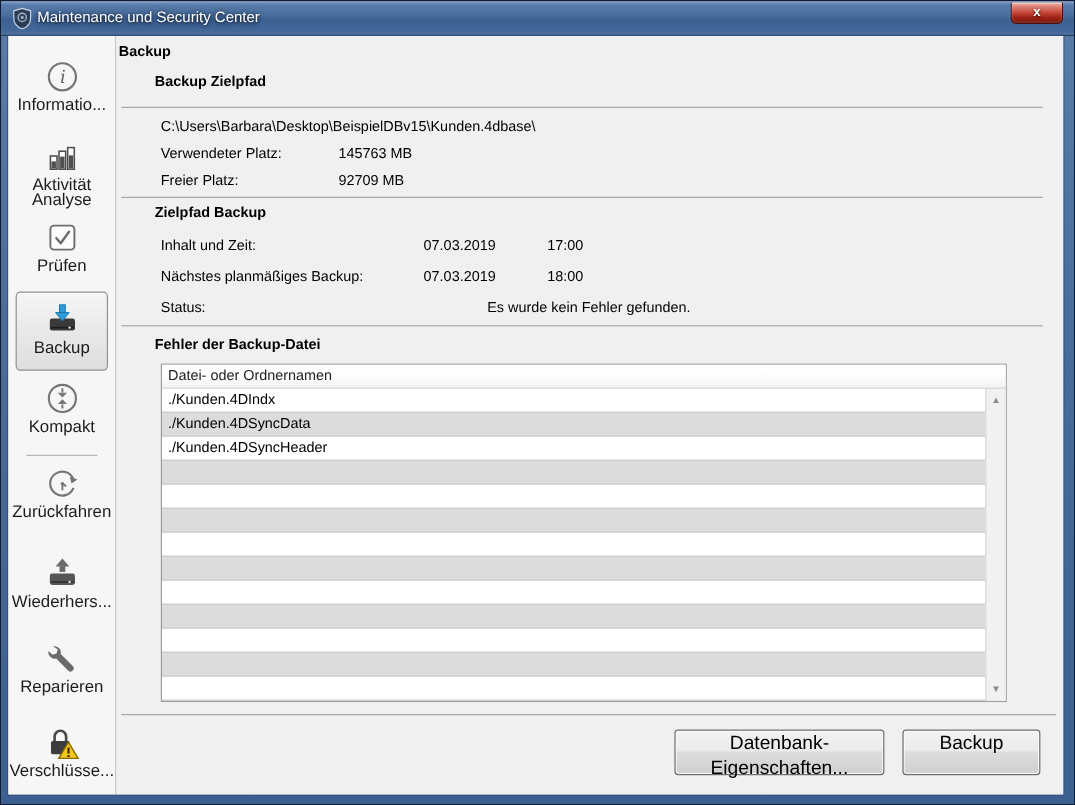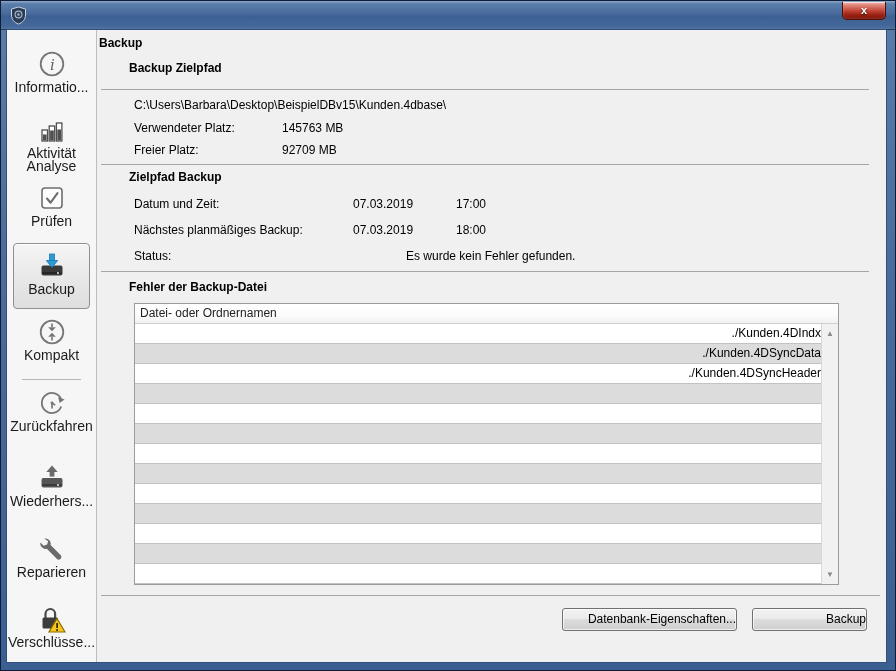--- a/index.html
+++ b/index.html
@@ -63,54 +63,55 @@
   
   .ftable {
     position:absolute; left:37px; top:273px; width:705px; height:282px;
     background:#ffffff; border:1px solid #9b9b9b;
   }
   .thead {
     height:20px; line-height:19px; padding-left:5px;
     background:linear-gradient(180deg,#ffffff 0%, #fbfbfb 60%, #f1f1f1 100%);
     border-bottom:1px solid #cfcfcf; color:#222;
   }
-  .tbody { position:absolute; top:20px; left:0; right:17px; bottom:0;text-align:right; }
+  .tbody { position:absolute; top:20px; left:0; right:17px; bottom:0; }
   .trow {
     height:20px; line-height:19px; padding-left:5px;
     background:#ffffff; border-bottom:1px solid #c2c2c2; overflow:hidden;
   }
   .trow:nth-child(even) { background:#dcdcdc; }
   .vscroll {
     position:absolute; top:20px; right:0; bottom:0; width:17px;
     background:#f1f1f1; border-left:1px solid #d8d8d8;
   }
   .varrow { position:absolute; left:0; width:16px; text-align:center; font-size:8px; color:#8a8a8a; cursor:pointer; }
   .varrow.up { top:5px; } .varrow.down { bottom:5px; }
 
   
   .win-btn {
-    position:absolute; height:23px;
+    position:absolute; height:38px;
     background:linear-gradient(180deg,#f2f2f2 0%, #ebebeb 45%, #dddddd 50%, #cfcfcf 100%);
     border:1px solid #707070; border-radius:3px;
-    font-size:12px; color:#000; text-align:right; line-height:21px;
+    font-size:16px; color:#000; text-align:center; line-height:21px;
     box-shadow:inset 0 0 0 1px rgba(255,255,255,.7); cursor:pointer;
     font-family:"Liberation Sans", sans-serif;
   }
 </style>
 </head>
 <body>
 
 <div class="window">
 
   <div class="titlebar">
     <svg class="shield" width="17" height="19" viewBox="0 0 17 19">
       <path d="M8.5 1 L15.5 3 V9 C15.5 13.5 12.5 16.8 8.5 18 C4.5 16.8 1.5 13.5 1.5 9 V3 Z" fill="#2c3c55" stroke="#c7d3e2" stroke-width="1"></path>
       <circle cx="8.5" cy="8.5" r="3.4" fill="none" stroke="#9fb2c8" stroke-width="1.2"></circle>
       <circle cx="8.5" cy="8.5" r="1.3" fill="#9fb2c8"></circle>
     </svg>
+    <span class="title-text">Maintenance und Security Center</span>
     <div class="close-btn">
       <span>x</span>
     </div>
   </div>
 
   <div class="inner">
 
     <div class="sidebar">
 
       <div class="sb-item" style="top:20px">
@@ -215,21 +216,21 @@
       <span class="t b" style="top:31px; left:32px">Backup Zielpfad</span>
       <div class="sep" style="top:59px"></div>
       <span class="t" style="top:68px; left:37px">C:\Users\Barbara\Desktop\BeispielDBv15\Kunden.4dbase\</span>
       <span class="t" style="top:91px; left:37px">Verwendeter Platz:</span>
       <span class="t" style="top:91px; left:185px">145763 MB</span>
       <span class="t" style="top:113px; left:37px">Freier Platz:</span>
       <span class="t" style="top:113px; left:185px">92709 MB</span>
 
       <div class="sep" style="top:134px"></div>
       <span class="t b" style="top:140px; left:32px">Zielpfad Backup</span>
-      <span class="t" style="top:167px; left:37px">Datum und Zeit:</span>
+      <span class="t" style="top:167px; left:37px">Inhalt und Zeit:</span>
       <span class="t" style="top:167px; left:256px">07.03.2019</span>
       <span class="t" style="top:167px; left:359px">17:00</span>
       <span class="t" style="top:193px; left:37px">Nächstes planmäßiges Backup:</span>
       <span class="t" style="top:193px; left:256px">07.03.2019</span>
       <span class="t" style="top:193px; left:359px">18:00</span>
       <span class="t" style="top:219px; left:37px">Status:</span>
       <span class="t" style="top:219px; left:309px">Es wurde kein Fehler gefunden.</span>
 
       <div class="sep" style="top:241px"></div>
       <span class="t b" style="top:250px; left:32px">Fehler der Backup-Datei</span>

